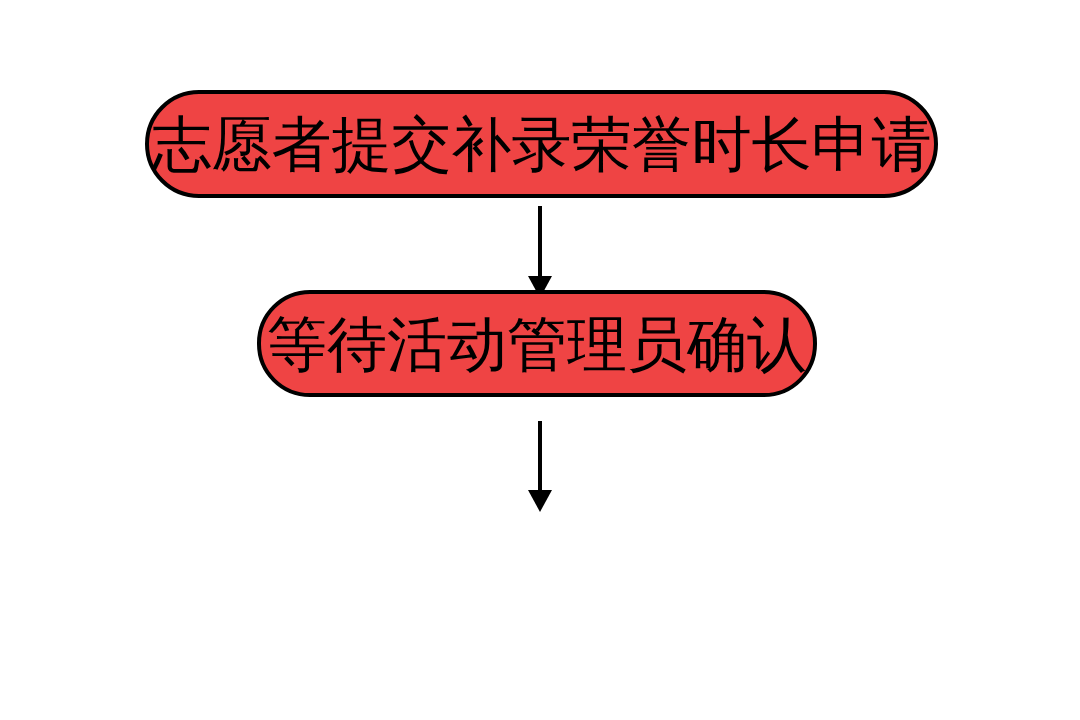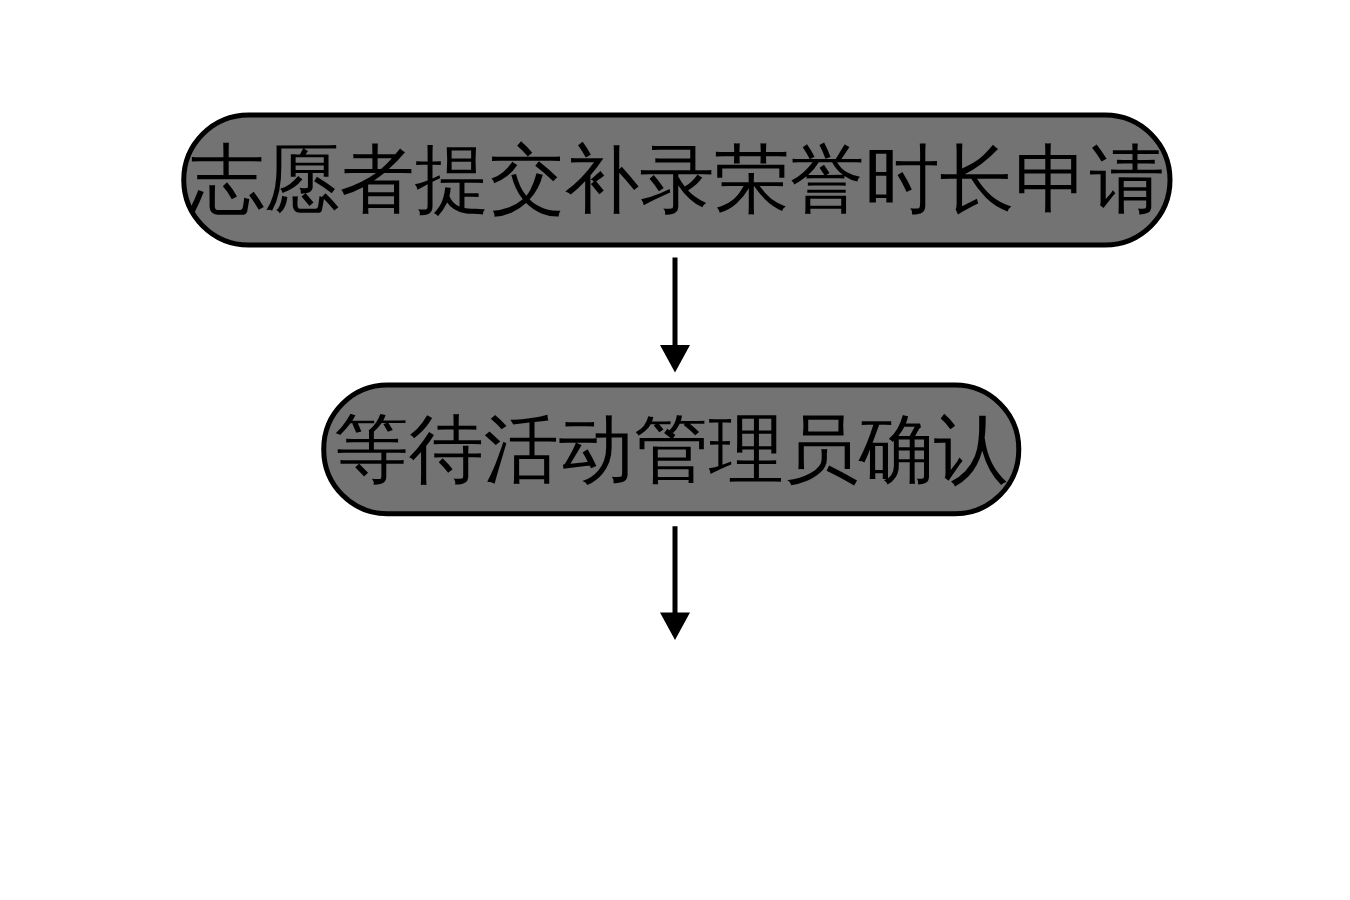--- a/index.html
+++ b/index.html
@@ -17,40 +17,40 @@
   .flowchart {
     position: absolute;
     left: 0; top: 0;
     width: 1080px;
     height: 720px;
   }
   .node {
     position: absolute;
     box-sizing: border-box;
     border: 4px solid #000000;
-    background: #737373;
+    background: #ef4444;
     border-radius: 54px;
     display: flex;
     align-items: center;
     justify-content: center;
     font-size: 60px;
     line-height: 1;
     color: #000000;
     white-space: nowrap;
     letter-spacing: 0px;
   }
   .node-1 {
     left: 145px;
     top: 90px;
     width: 793px;
     height: 108px;
   }
   .node-2 {
     left: 257px;
-    top: 306px;
+    top: 290px;
     width: 560px;
     height: 107px;
     border-radius: 53px;
   }
   .node-3 {
     left: 213px;
     top: 520px;
     width: 657px;
     height: 108px;
   }

